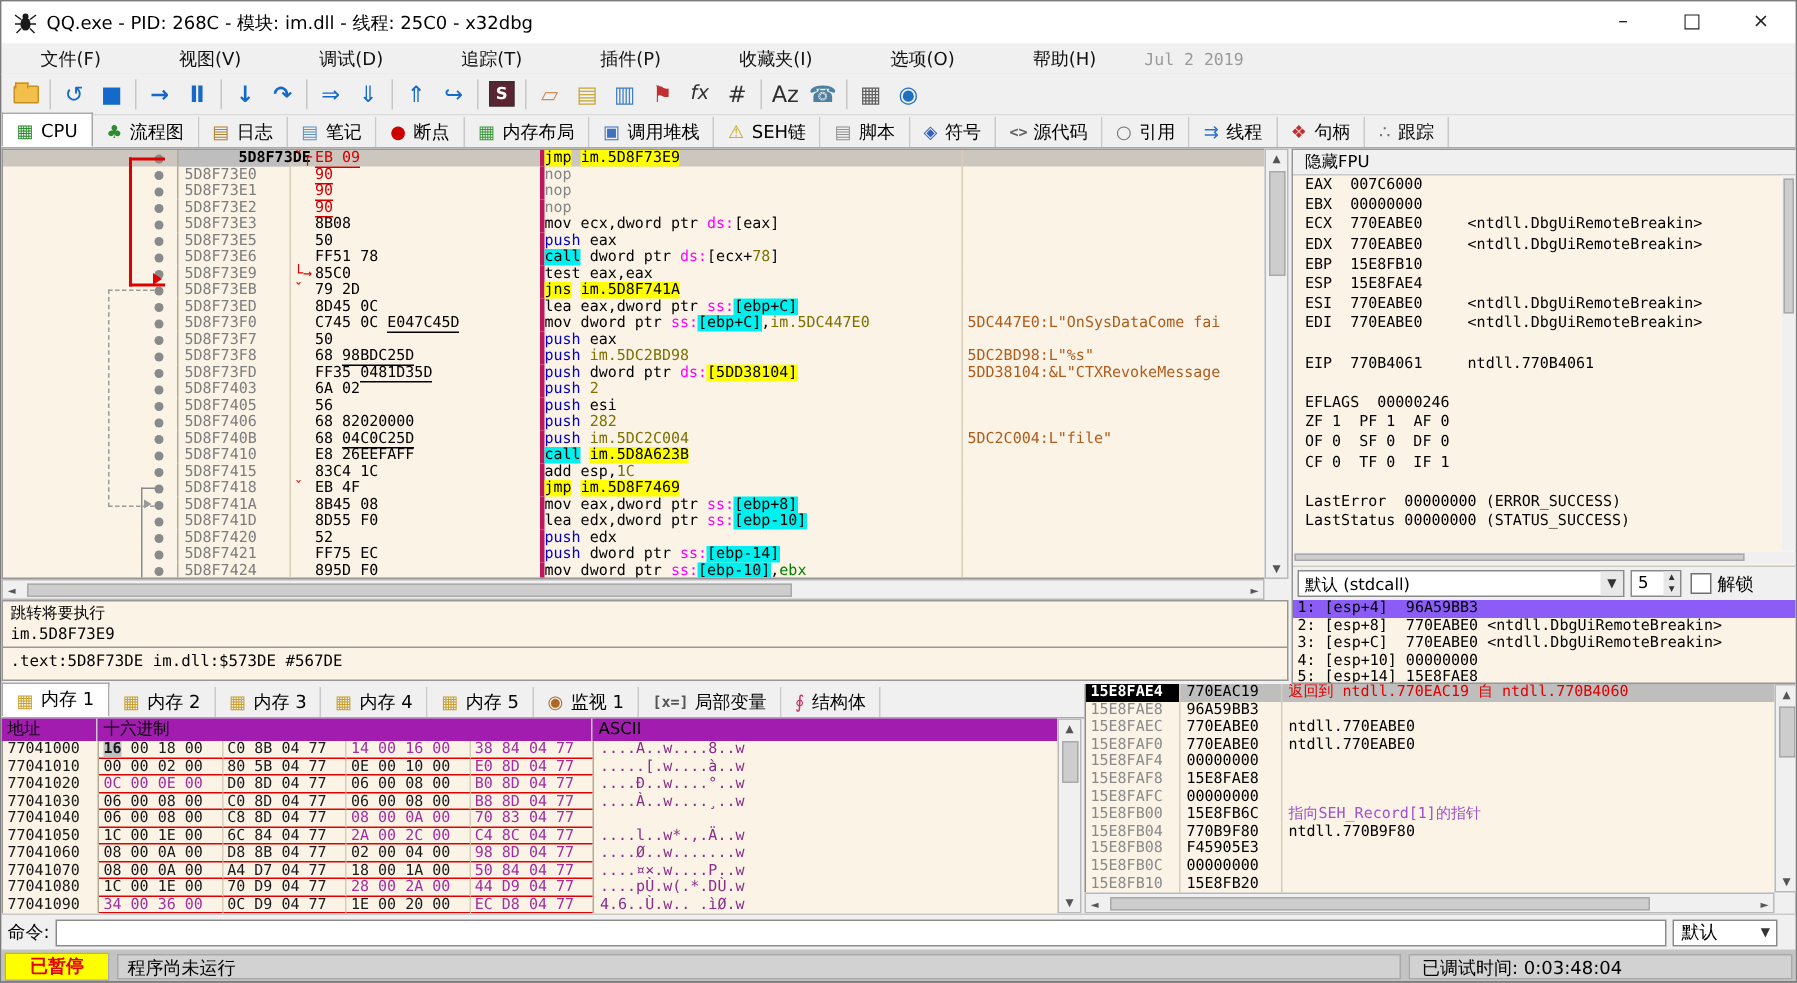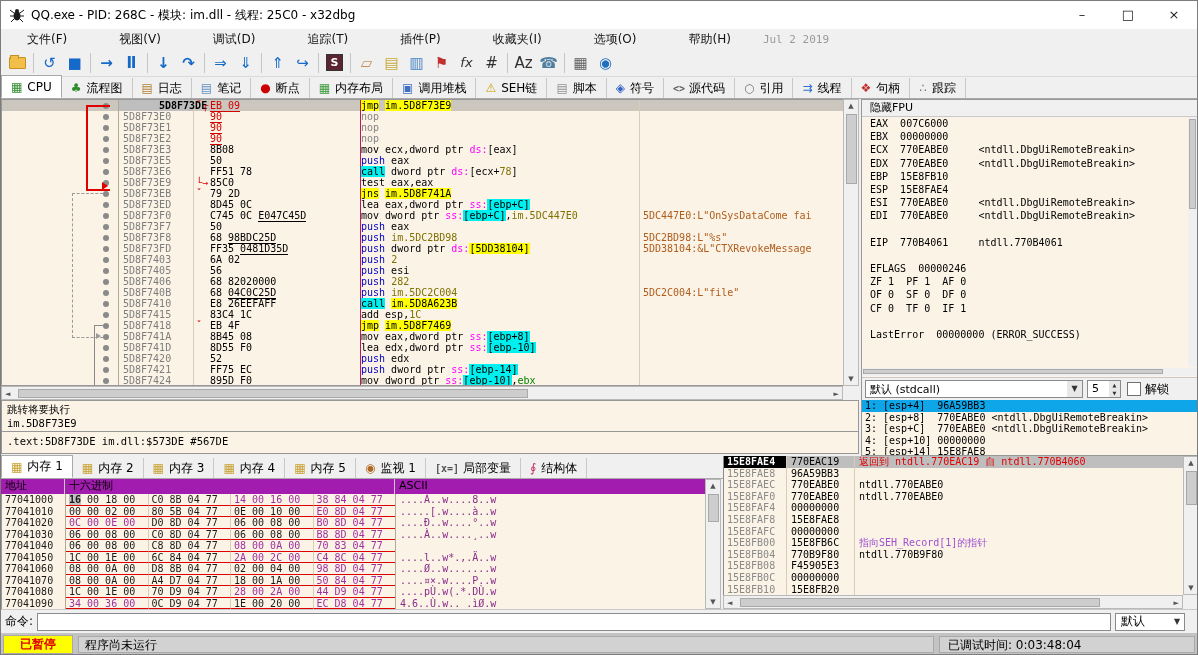--- a/index.html
+++ b/index.html
@@ -32,21 +32,21 @@
   .beige{background:#FBF3E6;}
   #disasm{position:absolute;left:0;top:98px;width:842px;height:287px;border:1px solid #979797;border-right:none;box-sizing:border-box;overflow:hidden;}
   .drow{display:flex;height:11px;line-height:11px;font-family:"DejaVu Sans Mono",monospace;font-size:10px;white-space:pre;}
   .drow.sel{background:#CBC7BF;}
   .d-gut{width:116px;position:relative;flex:none;}
   .d-dot{position:absolute;left:101px;top:2.5px;width:6px;height:6px;border-radius:50%;background:#8a8a8a;}
   .d-addr{width:76px;flex:none;color:#7d7d7d;padding-left:4px;box-sizing:border-box;border-left:1px solid #b4a995;border-right:1px solid #d8cdb8;}
   .drow.sel .d-addr{color:#000;font-weight:bold;background:#BEBEBE;padding-left:40px;}
   .d-mark{width:16px;flex:none;color:#D80000;text-align:left;padding-left:2px;box-sizing:border-box;}
   .d-bytes{width:150px;flex:none;}
-  .d-instr{width:278px;flex:none;border-left:1px solid #be185d;}
+  .d-instr{width:278px;flex:none;border-left:3px solid #be185d;}
   .d-comment{flex:1;color:#AF5C1C;overflow:hidden;border-left:1px solid #d8cdb8;padding-left:3px;box-sizing:border-box;}
   .sg-t{color:#000}.sg-b{color:#0000C8}.sg-y{background:#FFFF00;color:#000}.sg-c{background:#00F0F0;color:#000}
   .sg-m{color:#FF00FF}.sg-o{color:#7F7000}.sg-g{color:#008000}.sg-x{color:#858585}.sg-cy{background:#00F0F0;color:#000}
   .sg-kb{color:#000}.sg-ru{color:#D40000;border-bottom:1px solid #D40000}.sg-ku{color:#000;border-bottom:1px solid #000}
   
   #arrows{position:absolute;left:0;top:0;width:116px;height:287px;pointer-events:none;}
   .jmp-red{position:absolute;left:84px;top:5px;width:22px;height:82px;border-left:2px solid #E00000;border-top:2px solid #E00000;border-bottom:2px solid #E00000;}
   .jmp-red-head{position:absolute;left:100px;top:82px;width:0;height:0;border-left:6px solid #E00000;border-top:4px solid transparent;border-bottom:4px solid transparent;}
   .jmp-dash{position:absolute;left:70px;top:93px;width:30px;height:143px;border-left:1px dashed #9a9a9a;border-top:1px dashed #9a9a9a;border-bottom:1px dashed #9a9a9a;}
   .jmp-dash-head{position:absolute;left:94px;top:233px;width:0;height:0;border-left:5px solid #9a9a9a;border-top:3px solid transparent;border-bottom:3px solid transparent;}
@@ -71,21 +71,21 @@
   #conv-combo{margin-left:3px;width:218px;height:18px;background:#fff;border:1px solid #8a8a8a;font-size:11px;display:flex;align-items:center;padding-left:4px;box-sizing:border-box;}
   #conv-combo .caret{margin-left:auto;width:15px;text-align:center;color:#333;font-size:8px;background:#E8E8E8;height:16px;line-height:16px;}
   #conv-spin{margin-left:4px;width:34px;height:18px;background:#fff;border:1px solid #8a8a8a;font-size:11px;display:flex;box-sizing:border-box;}
   #conv-spin .num{flex:1;padding-left:4px;line-height:16px;}
   #conv-spin .spinbtns{width:11px;display:flex;flex-direction:column;font-size:5px;color:#333;background:#E8E8E8;}
   #conv-spin .spinbtns div{flex:1;text-align:center;line-height:8px;}
   #conv-check{margin-left:6px;width:12px;height:12px;background:#fff;border:1px solid #707070;}
   #conv-label{margin-left:4px;font-size:12px;}
   #args{position:absolute;left:0;top:300px;width:336px;height:55px;overflow:hidden;}
   .arow{height:11.6px;line-height:11.6px;font-family:"DejaVu Sans Mono",monospace;font-size:10px;white-space:pre;padding-left:3px;color:#000;}
-  .arow.sel{background:#0ea5e9;}
+  .arow.sel{background:#8b5cf6;}
   
   #btabs{position:absolute;left:0;top:455px;width:722px;height:23px;background:#F0F0F0;display:flex;align-items:flex-end;border-bottom:1px solid #A9A9A9;box-sizing:border-box;}
   
   #dump-header{position:absolute;left:0;top:478px;width:704px;height:15px;background:#a21caf;border-bottom:1px solid #B9B9B9;font-size:11px;display:flex;color:#000;}
   #dump-header .hc{line-height:14px;padding-left:4px;box-sizing:border-box;border-right:1px solid #C9C9C9;}
   #dump{position:absolute;left:0;top:493px;width:704px;height:115px;overflow:hidden;border-left:1px solid #979797;box-sizing:border-box;}
   .mrow{display:flex;height:11.5px;line-height:11.5px;font-family:"DejaVu Sans Mono",monospace;font-size:10px;white-space:pre;}
   .m-addr{width:64px;flex:none;padding-left:3px;color:#1a1a1a;border-right:1px solid #b4a995;box-sizing:border-box;}
   .m-hex{width:330px;flex:none;display:flex;border-right:1px solid #b4a995;box-sizing:border-box;}
   .quad{flex:1;padding:0 3px;border-right:1px solid #d8cdb8;}
@@ -367,20 +367,21 @@
         <div class="rline"><span class="sg-rn">EDI  </span><span class="sg-rv">770EABE0</span><span class="sg-ra">     &lt;ntdll.DbgUiRemoteBreakin&gt;</span></div>
         <div class="rline"></div>
         <div class="rline"><span class="sg-rn">EIP  </span><span class="sg-rv">770B4061</span><span class="sg-ra">     ntdll.770B4061</span></div>
         <div class="rline"></div>
         <div class="rline"><span class="sg-rn">EFLAGS  </span><span class="sg-rv">00000246</span></div>
         <div class="rline"><span class="sg-rn">ZF </span><span class="sg-rv">1</span><span class="sg-rn">  PF </span><span class="sg-rv">1</span><span class="sg-rn">  AF 0</span></div>
         <div class="rline"><span class="sg-rn">OF 0  SF 0  DF 0</span></div>
         <div class="rline"><span class="sg-rn">CF 0  TF 0  IF 1</span></div>
         <div class="rline"></div>
         <div class="rline"><span class="sg-rn">LastError  </span><span class="sg-rv">00000000 (ERROR_SUCCESS)</span></div>
+        <div class="rline"><span class="sg-rn">LastStatus </span><span class="sg-rv">00000000 (STATUS_SUCCESS)</span></div>
         <div class="rline"></div>
       </div>
     <div class="sb sb-v" id="regs-vscroll" style="width:10px;">
       <div class="thumb" style="left:1px;top:2px;width:7px;height:90px;"></div>
     </div>
     <div class="sb sb-h" id="regs-hscroll">
       <div class="thumb" style="left:1px;top:1px;width:300px;height:5px;"></div>
     </div>
     <div id="convrow">
       <div id="conv-combo">

